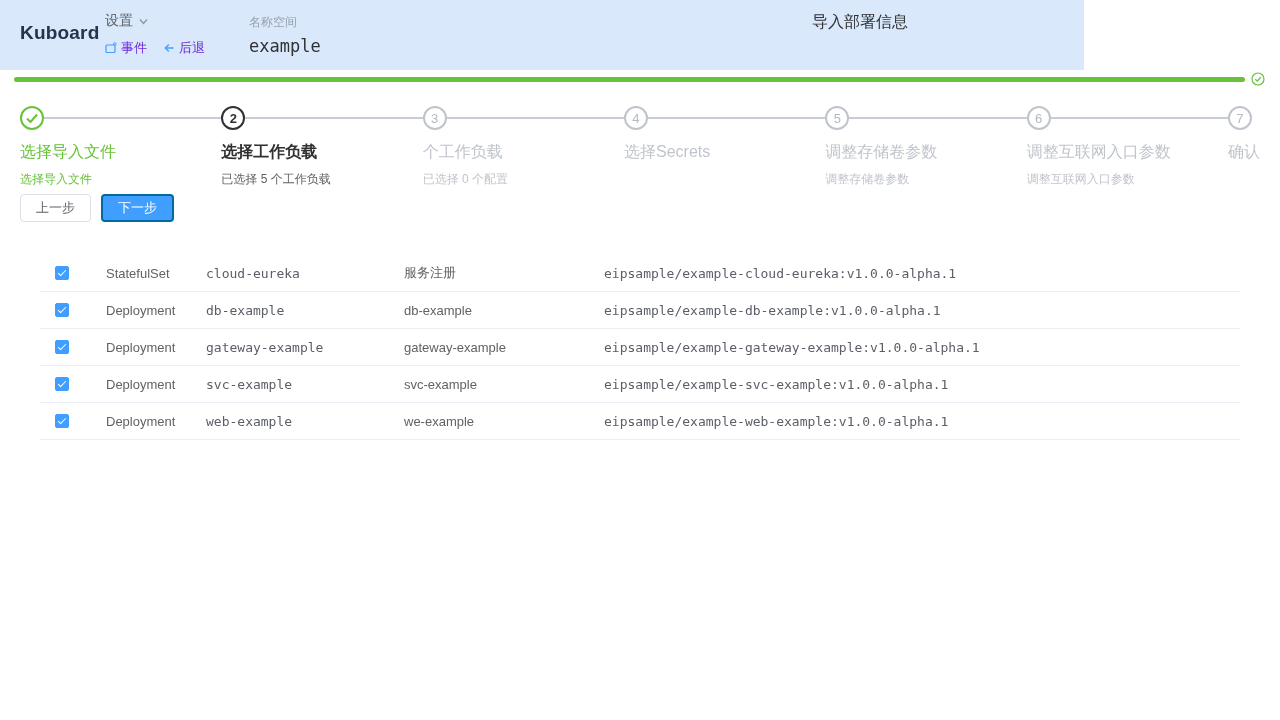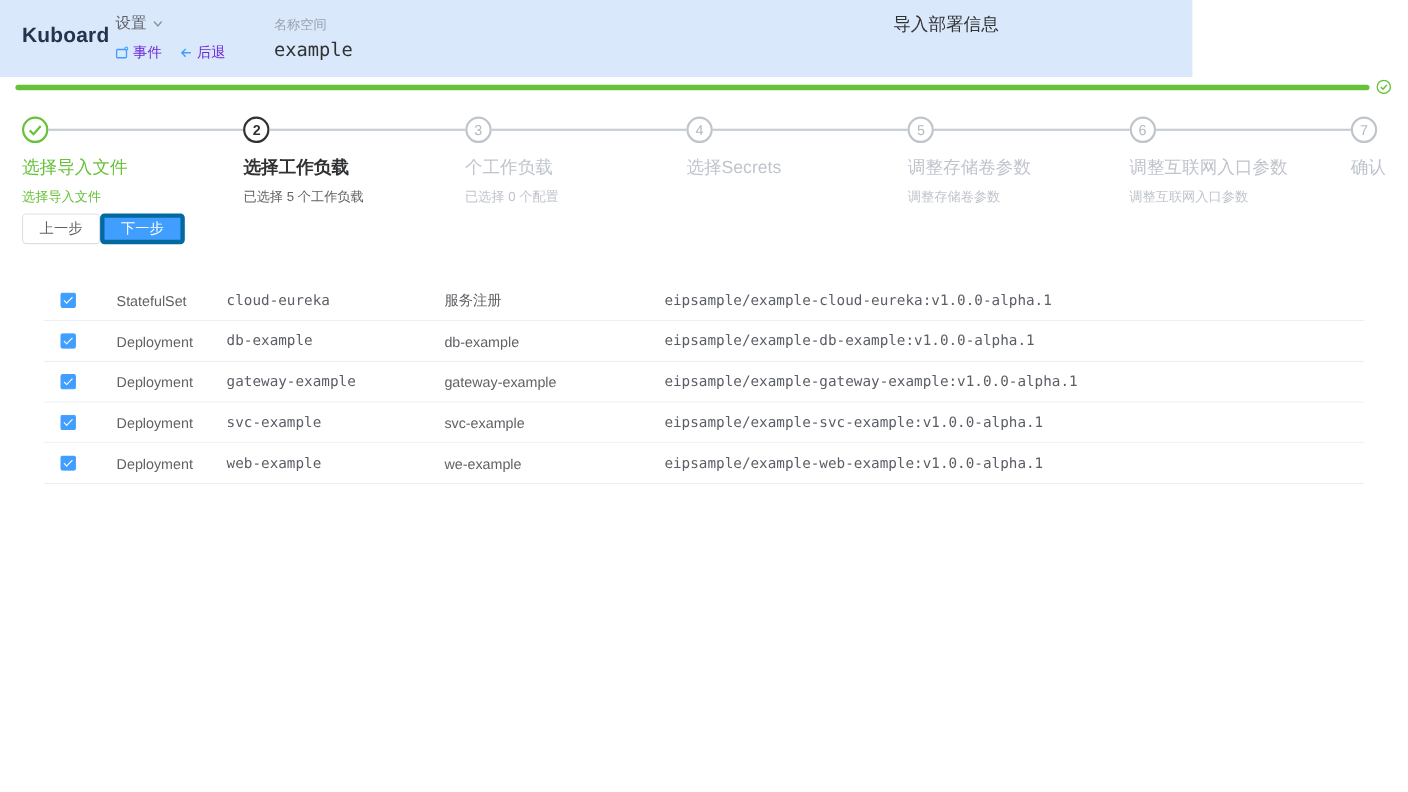--- a/index.html
+++ b/index.html
@@ -36,24 +36,24 @@
   .step-main { margin-top:12px; }
   .step-title { font-size:16px; white-space:nowrap; }
   .step.done .step-title { color:#67c23a; }
   .step.active .step-title { color:#303133; font-weight:700; }
   .step.pending .step-title { color:#c0c4cc; }
   .step-desc { margin-top:8px; font-size:12px; white-space:nowrap; min-height:12px; }
   .step.done .step-desc { color:#67c23a; }
   .step.active .step-desc { color:#606266; }
   .step.pending .step-desc { color:#c0c4cc; }
   
-  .btns { position:absolute; left:20px; top:194px; display:flex; }
+  .btns { position:absolute; left:20px; top:194px; display:flex; gap:10px; }
   .btn { height:28px; padding:0 15px; border-radius:4px; font-size:13px; display:flex; align-items:center; cursor:pointer; }
   .btn-prev { background:#fff; border:1px solid #dcdfe6; color:#606266; }
-  .btn-next { background:#409eff; border:4px solid #0369a1; color:#ffffff; }
+  .btn-next { background:#409eff; border:2px solid #0369a1; color:#ffffff; }
   
   .table { position:absolute; left:40px; top:255px; width:1200px; font-size:13px; }
   .tr { display:flex; align-items:center; height:37px; border-bottom:1px solid #ebeef5; background:#fff; }
   .tr.head { height:36px; color:#909399; font-weight:400; }
   .td { padding-left:11px; white-space:nowrap; overflow:hidden; display:flex; align-items:center; }
   .col-check { flex:0 0 55px; padding-left:15px; }
   .col-type  { flex:0 0 100px; }
   .col-name  { flex:0 0 198px; }
   .col-desc  { flex:0 0 200px; }
   .col-image { flex:1; }

